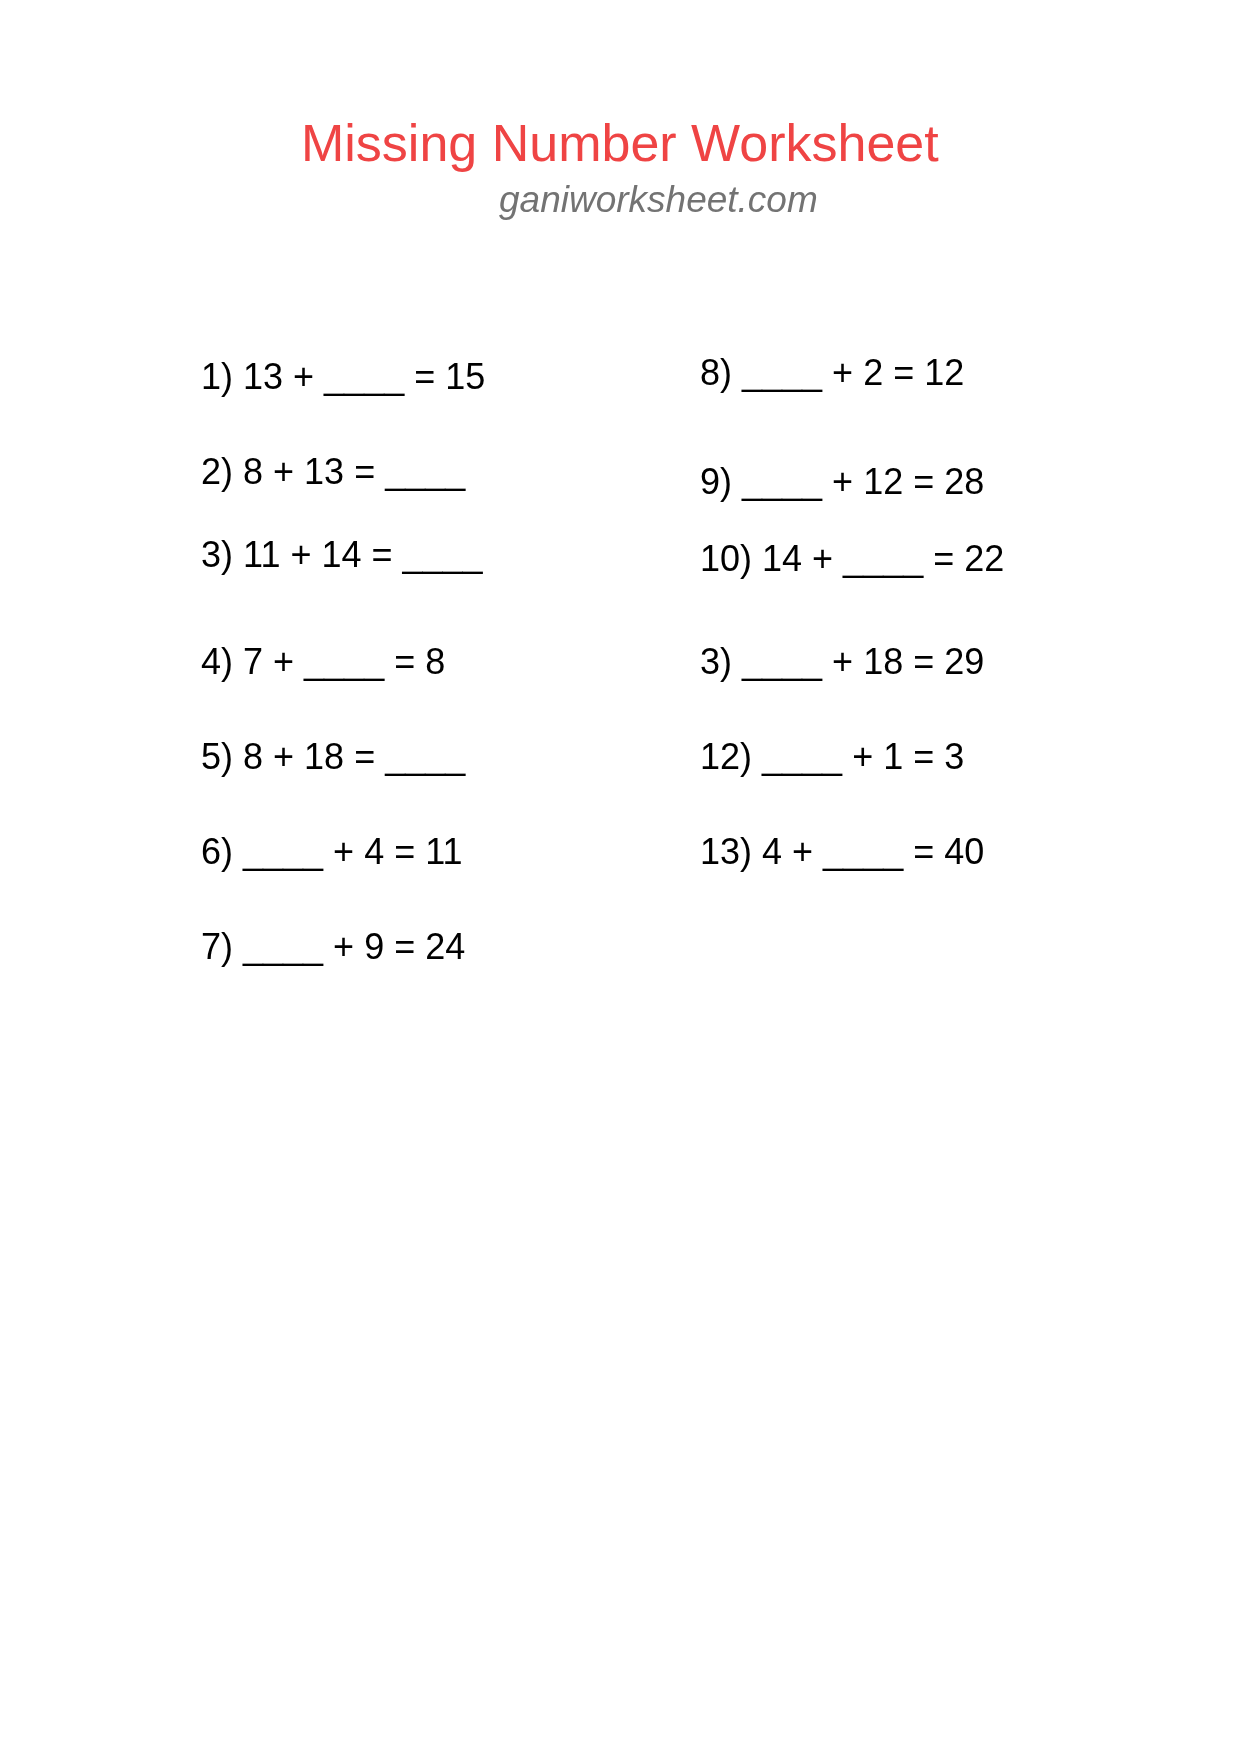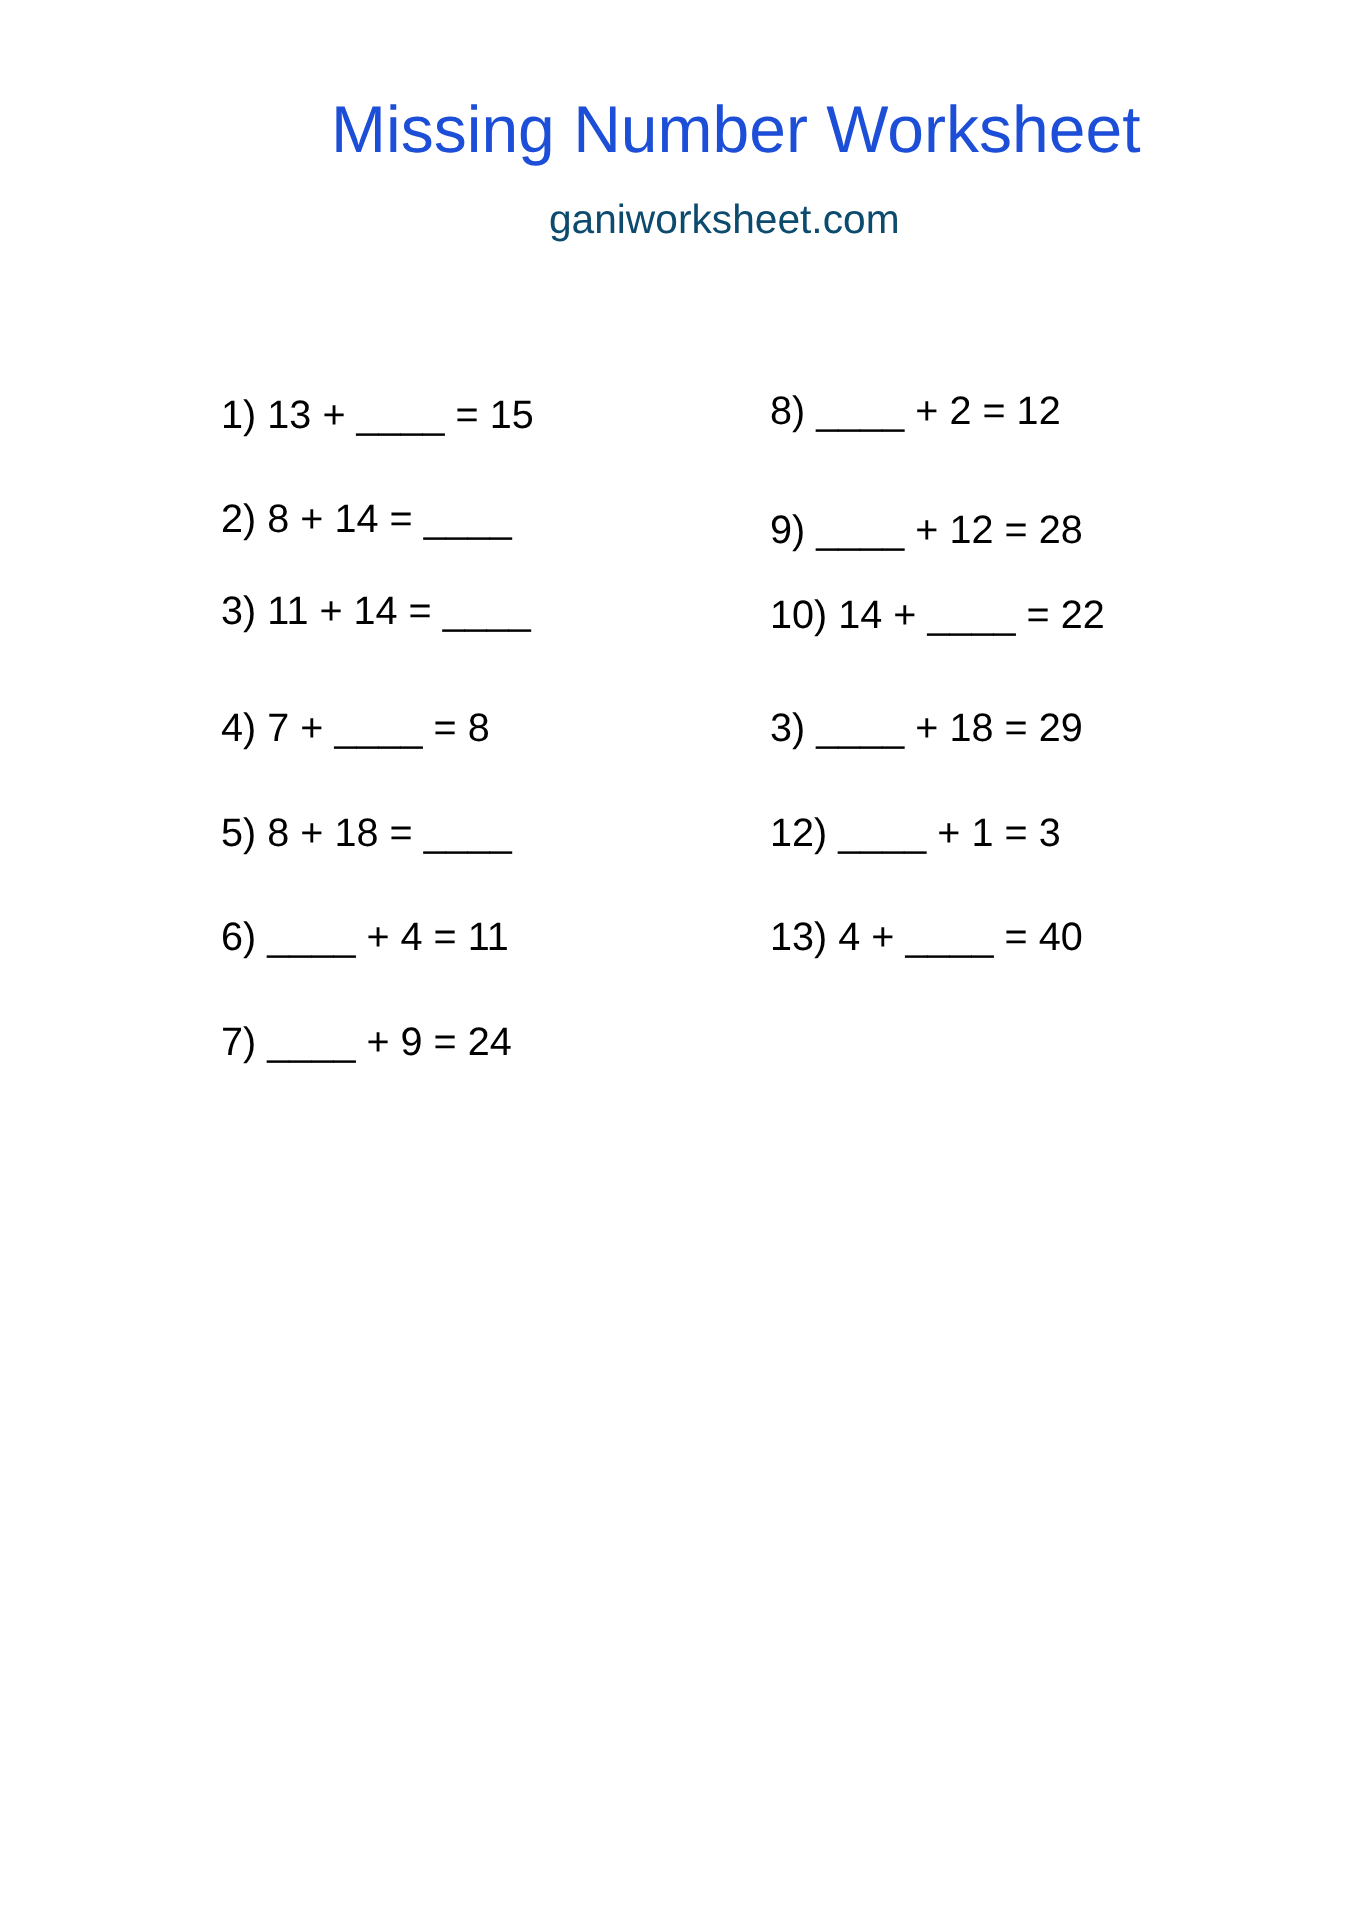--- a/index.html
+++ b/index.html
@@ -1,39 +1,39 @@
 <!DOCTYPE html>
 <html><head>
 <meta charset="utf-8">
 <style>
   html, body { margin: 0; padding: 0; background: #ffffff; }
   body { width: 1240px; height: 1754px; position: relative; overflow: hidden;
          font-family: "Liberation Sans", sans-serif; color: #000; }
-  .title { position: absolute; left: 301px; top: 83px; font-size: 60px; line-height: 70px;
-           white-space: nowrap; color: #1d4ed8; }
+  .title { position: absolute; left: 301px; top: 108px; font-size: 52px; line-height: 70px;
+           white-space: nowrap; color: #ef4444; }
   .subtitle { position: absolute; left: 499px; top: 178px; font-size: 37px; line-height: 44px;
-              white-space: nowrap; color: #0c4a6e; }
+              white-space: nowrap; color: #737373; font-style: italic; }
   .col { position: absolute; top: 0; }
   .col-left { left: 201px; }
   .col-right { left: 700px; }
   .problem { position: absolute; left: 0; font-size: 36px; line-height: 50px; white-space: nowrap; }
   .problem span { white-space: pre; }
 </style>
 </head>
 <body>
 
 <div class="title">Missing Number Worksheet</div>
 <div class="subtitle">ganiworksheet.com</div>
 
 <div class="col col-left">
   <div class="problem" style="top:352px">
     <span>1)</span> <span>13 + ____ = 15</span>
   </div>
   <div class="problem" style="top:447px">
-    <span>2)</span> <span>8 + 14 = ____</span>
+    <span>2)</span> <span>8 + 13 = ____</span>
   </div>
   <div class="problem" style="top:530px">
     <span>3)</span> <span>11 + 14 = ____</span>
   </div>
   <div class="problem" style="top:637px">
     <span>4)</span> <span>7 + ____ = 8</span>
   </div>
   <div class="problem" style="top:732px">
     <span>5)</span> <span>8 + 18 = ____</span>
   </div>

